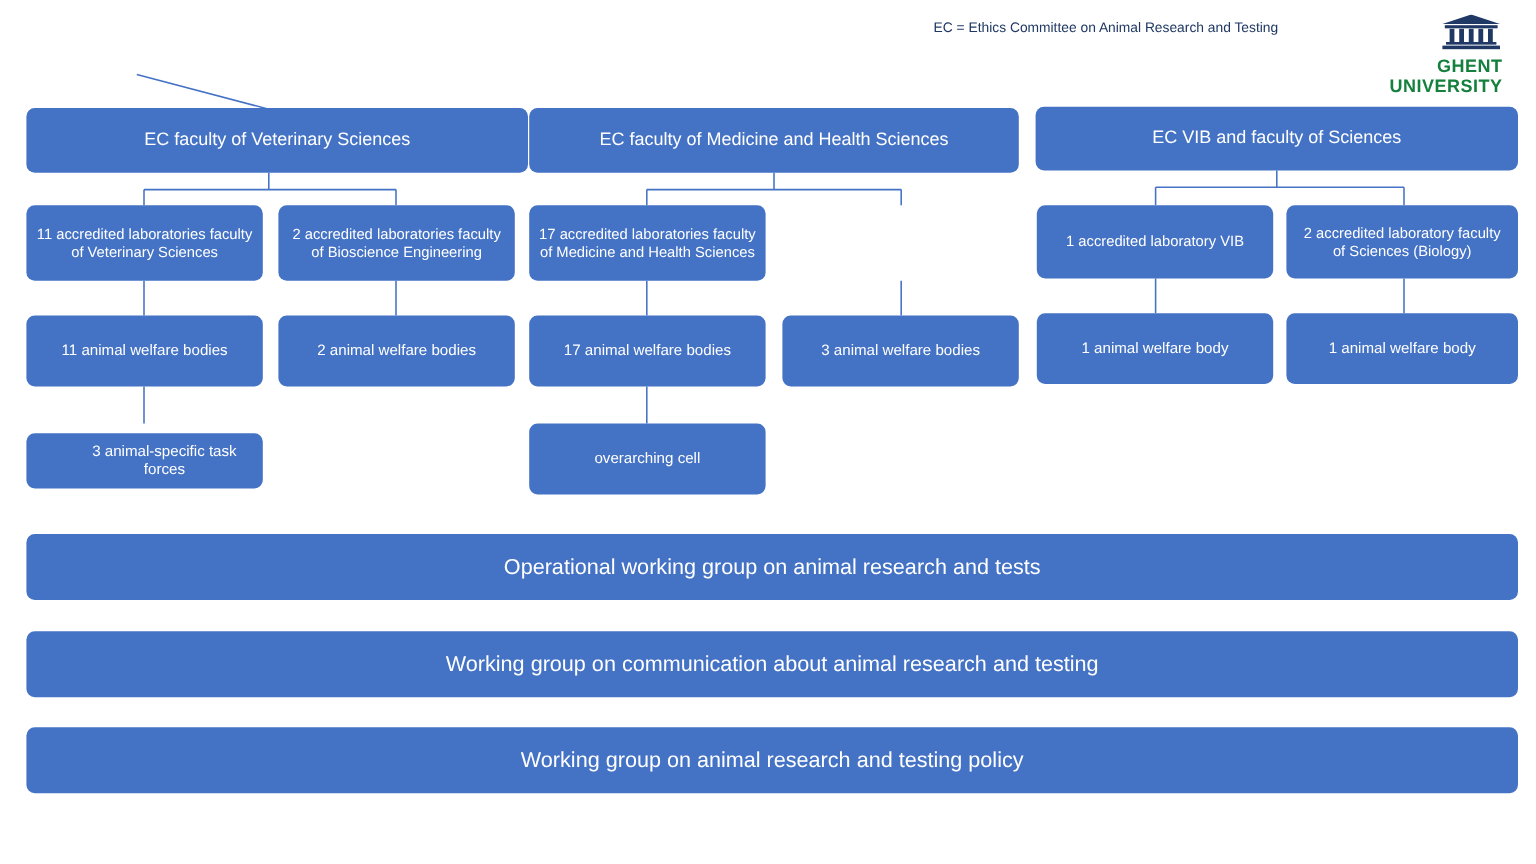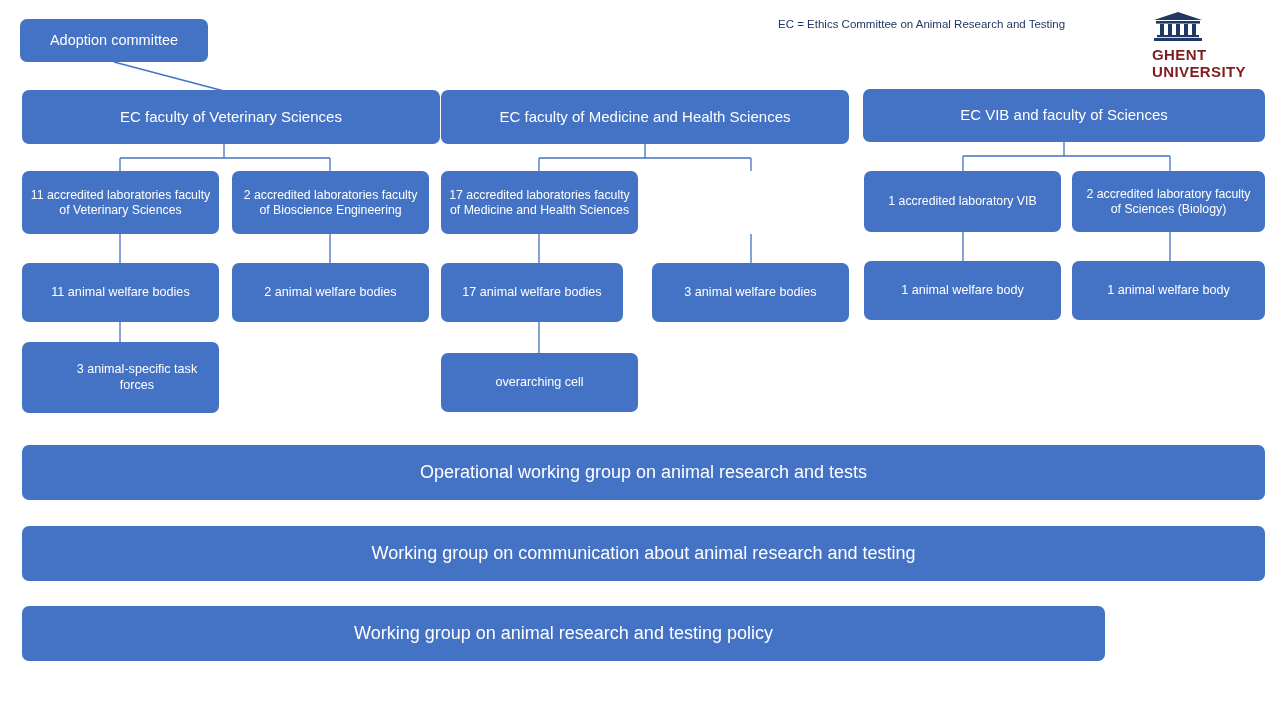--- a/index.html
+++ b/index.html
@@ -43,22 +43,22 @@
   .lvl4 { font-size: 12.6px; }
   .wide { font-size: 18px; }
   .legend {
     position: absolute;
     font-size: 11.5px;
     color: #1F3864;
     white-space: nowrap;
   }
   .logo {
     position: absolute;
-    text-align: left;
-    color: #7f1d1d;
+    text-align: right;
+    color: #15803d;
   }
   .logo .mark { line-height: 1; }
   .logo .name {
     font-size: 15px;
     font-weight: bold;
     letter-spacing: 0.4px;
     line-height: 1.12;
     margin-top: 2px;
   }
 </style>
@@ -114,23 +114,20 @@
         <rect x="4" y="9" width="44" height="2.6" fill="#1F3864"></rect>
         <polygon points="26,0 50,8 2,8" fill="#1F3864"></polygon>
       </svg>
     </div>
     <div class="name">
       <div>GHENT</div>
       <div>UNIVERSITY</div>
     </div>
   </div>
 
-  <div class="node lvl0" style="left:20px; top:19px; width:188px; height:43px;">
-    <span>Adoption committee</span>
-  </div>
 
   <div class="node lvl1" style="left:22px; top:90px; width:418px; height:54px;">
     <span>EC faculty of Veterinary Sciences</span>
   </div>
   <div class="node lvl1" style="left:863px; top:89px; width:402px; height:53px;">
     <span>EC VIB and faculty of Sciences</span>
   </div>
   <div class="node lvl1" style="left:441px; top:90px; width:408px; height:54px;">
     <span>EC faculty of Medicine and Health Sciences</span>
   </div>
@@ -150,43 +147,43 @@
   <div class="node lvl2" style="left:1072px; top:171px; width:193px; height:61px;">
     <span>2 accredited laboratory faculty of Sciences (Biology)</span>
   </div>
 
   <div class="node lvl3" style="left:22px; top:263px; width:197px; height:59px;">
     <span>11 animal welfare bodies</span>
   </div>
   <div class="node lvl3" style="left:232px; top:263px; width:197px; height:59px;">
     <span>2 animal welfare bodies</span>
   </div>
-  <div class="node lvl3" style="left:441px; top:263px; width:182px; height:59px;">
+  <div class="node lvl3" style="left:441px; top:263px; width:197px; height:59px;">
     <span>17 animal welfare bodies</span>
   </div>
   <div class="node lvl3" style="left:652px; top:263px; width:197px; height:59px;">
     <span>3 animal welfare bodies</span>
   </div>
   <div class="node lvl3" style="left:864px; top:261px; width:197px; height:59px;">
     <span>1 animal welfare body</span>
   </div>
   <div class="node lvl3" style="left:1072px; top:261px; width:193px; height:59px;">
     <span>1 animal welfare body</span>
   </div>
 
-  <div class="node lvl4" style="left:22px; top:342px; width:197px; height:71px;padding-left:41px;">
+  <div class="node lvl4" style="left:22px; top:361px; width:197px; height:46px;padding-left:41px;">
     <span>3 animal-specific task forces</span>
   </div>
   <div class="node lvl4" style="left:441px; top:353px; width:197px; height:59px;">
     <span>overarching cell</span>
   </div>
 
   <div class="node wide" style="left:22px; top:526px; width:1243px; height:55px;">
     <span>Working group on communication about animal research and testing</span>
   </div>
   <div class="node wide" style="left:22px; top:445px; width:1243px; height:55px;">
     <span>Operational working group on animal research and tests</span>
   </div>
-  <div class="node wide" style="left:22px; top:606px; width:1083px; height:55px;">
+  <div class="node wide" style="left:22px; top:606px; width:1243px; height:55px;">
     <span>Working group on animal research and testing policy</span>
   </div>
 
 </div>
 
 </body></html>

